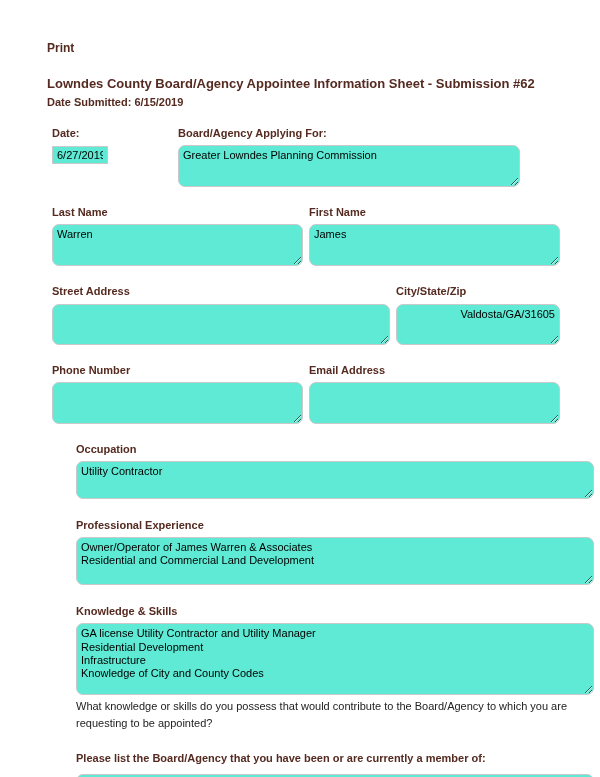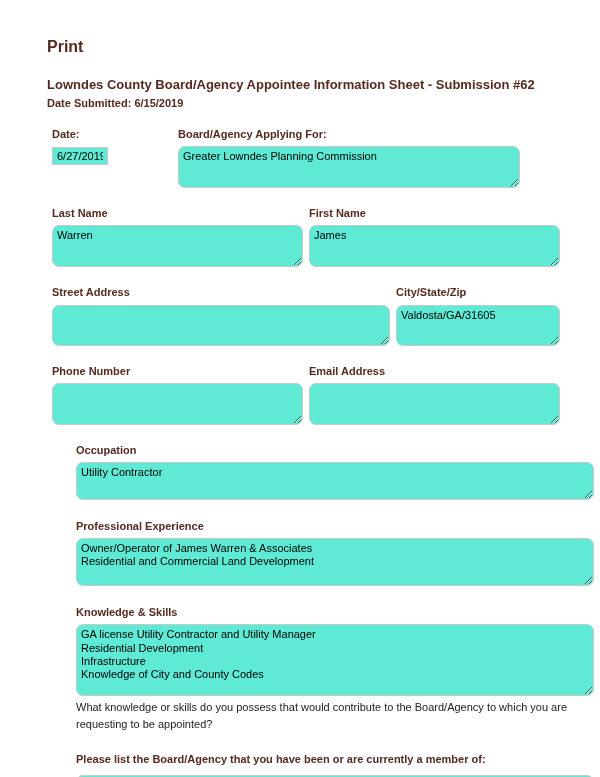--- a/index.html
+++ b/index.html
@@ -8,21 +8,21 @@
     font-family:"Liberation Sans", sans-serif;
     color:#1a1a1a;
   }
   .page {
     width:600px;
     min-height:777px;
     background:#ffffff;
     padding:38px 30px 40px 47px;
   }
   .print-link {
-    font-size:16px;
+    font-size:12px;
     font-weight:bold;
     color:#552a20;
     cursor:pointer;
     margin-bottom:21px;
     display:inline-block;
   }
   .form-title {
     font-size:13px;
     font-weight:bold;
     color:#552a20;
@@ -62,21 +62,21 @@
   .col-board { flex:0 0 342px; }
   .ta-board { width:342px; height:42px; }
 
   .col-half { flex:0 0 251px; }
   .col-half + .col-half { margin-left:6px; }
   .ta-half { width:251px; height:42px; }
 
   .col-street { flex:0 0 338px; }
   .col-city { flex:0 0 164px; margin-left:6px; }
   .ta-street { width:338px; height:41px; }
-  .ta-city { width:164px; height:41px; }
+  .ta-city { width:164px; height:41px;text-align:right; }
 
   .full { margin-bottom:20px;padding-left:24px; }
   .ta-full { width:518px; }
   .ta-occupation { height:38px; }
   .ta-experience { height:48px; }
   .ta-knowledge { height:72px; margin-bottom:3px; }
   .ta-member { height:42px; }
 
   .helper-text {
     font-size:11px;

